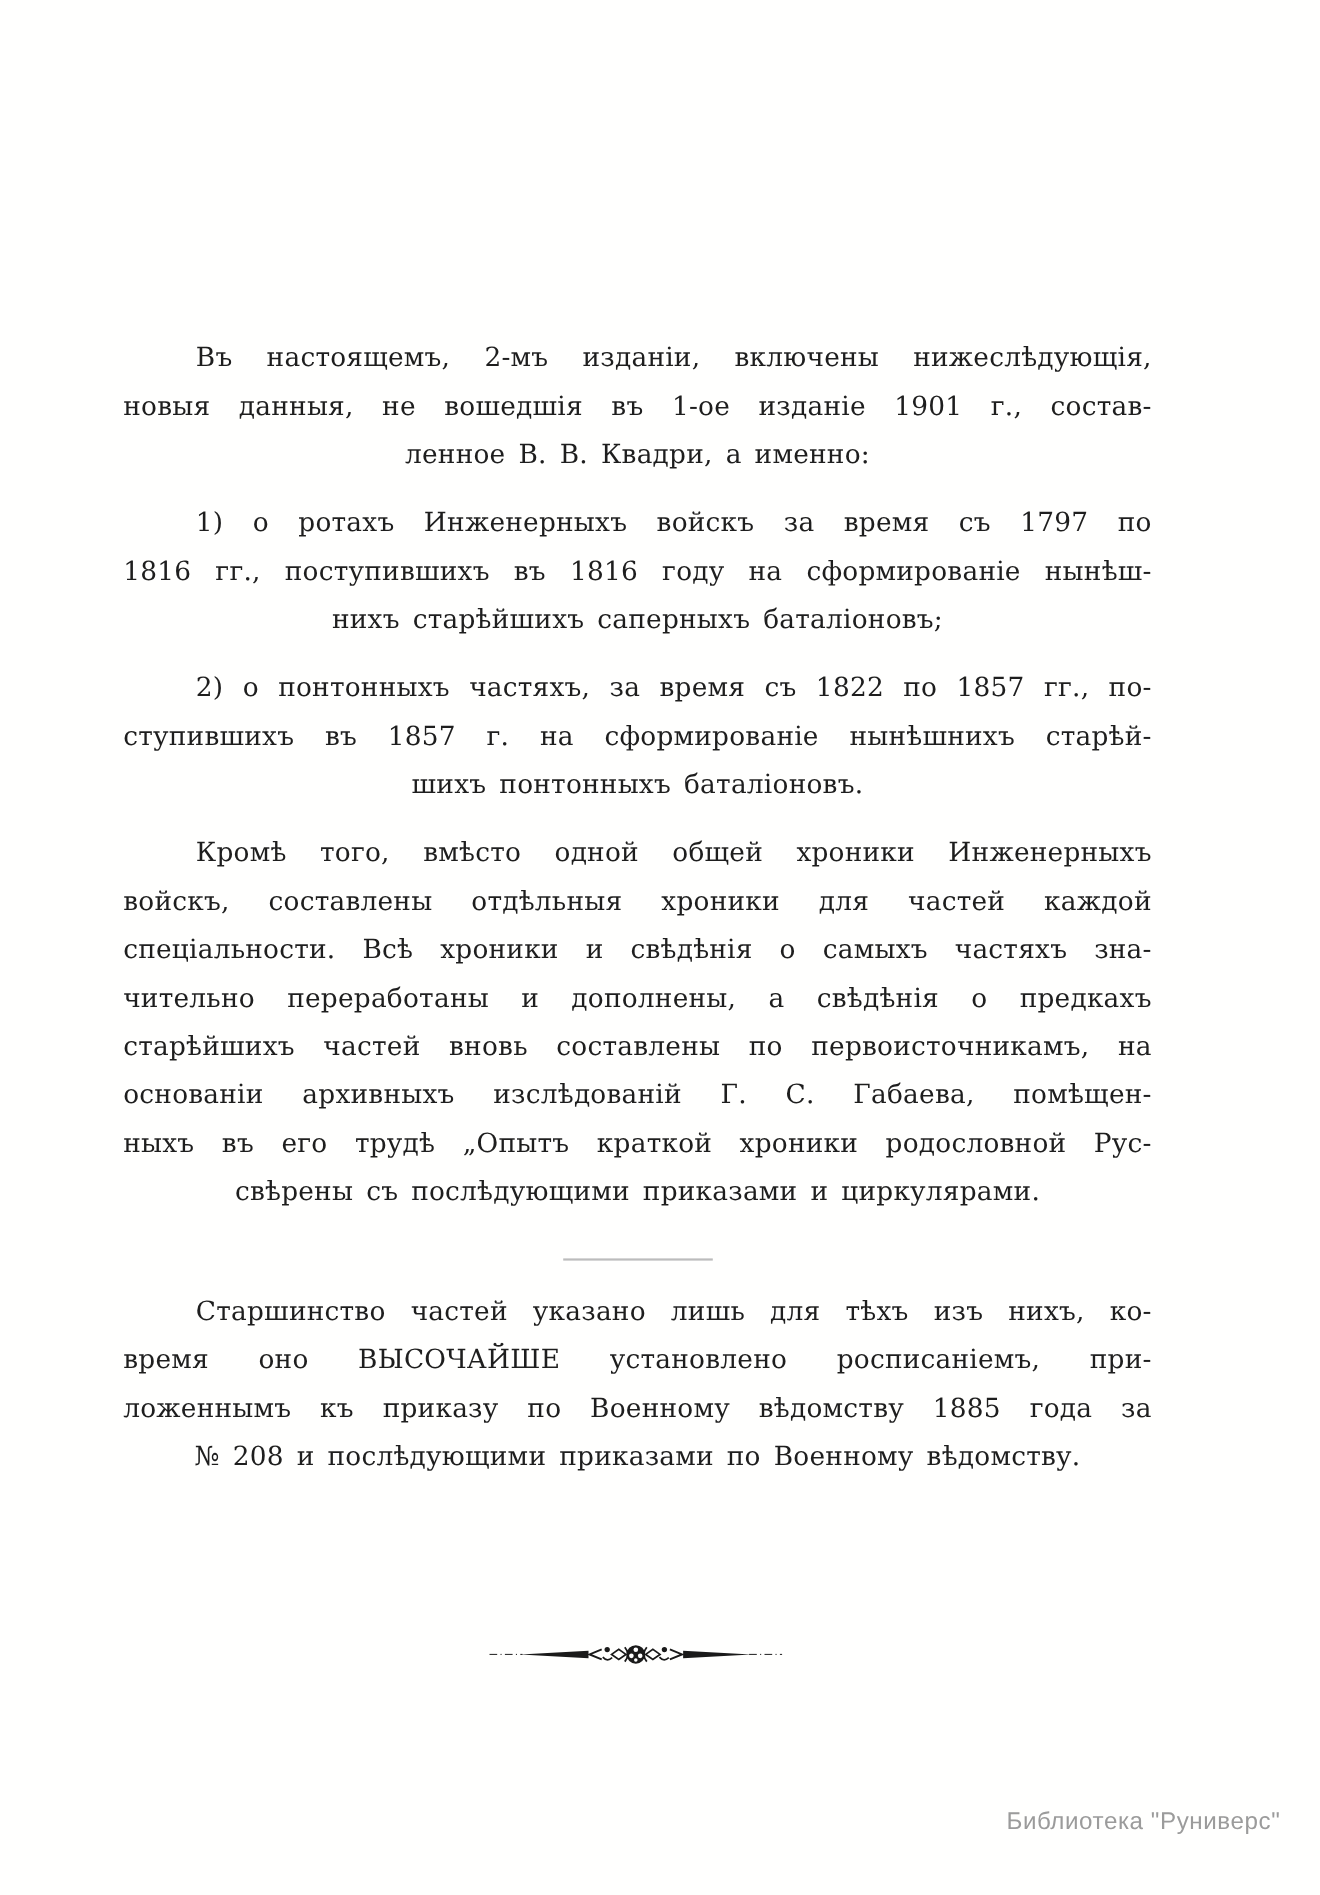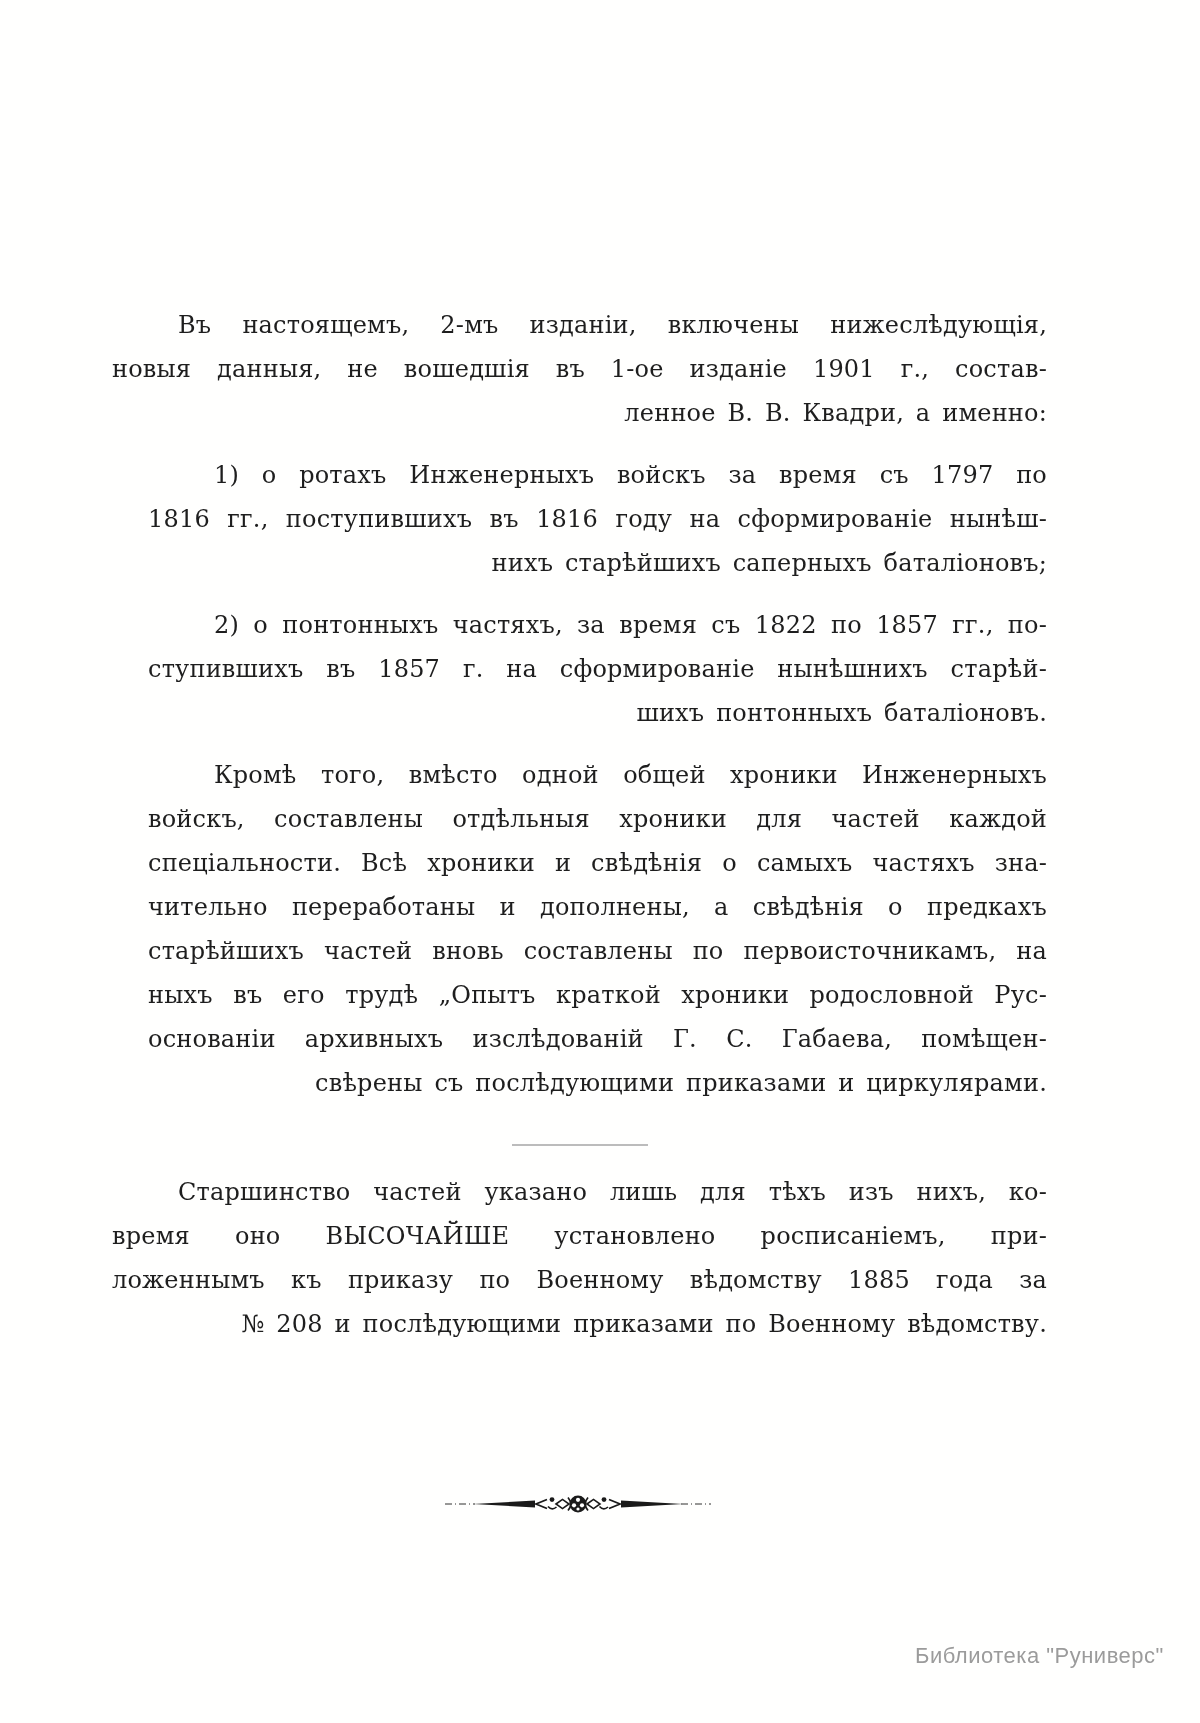--- a/index.html
+++ b/index.html
@@ -17,34 +17,34 @@
     font-family: "DejaVu Serif", "Liberation Serif", serif;
     color: #1e1e1e;
   }
   .text-block {
     position: absolute;
     top: 303px;
     left: 112px;
     width: 935px;
   }
   .paragraph { margin: 0; }
-  .paragraph + .paragraph { margin-top: 18px; margin-left: 36px; }
+  .paragraph + .paragraph { margin-top: 18px; }
   .line {
     font-size: 24px;
     line-height: 44px;
     height: 44px;
     white-space: nowrap;
     text-align: justify;
     text-align-last: justify;
     letter-spacing: 0.2px;
     color: #1e1e1e;
   }
   .line.indent { text-indent: 66px; }
   .line.last {
-    text-align: right;
+    text-align: center;
     text-align-last: auto;
     word-spacing: 4px;
     white-space: normal;
   }
   .section-divider {
     width: 136px;
     height: 2px;
     background: #bcbcbc;
     margin: 39px auto 0 auto;
   }
@@ -92,22 +92,22 @@
       <div class="line">ступившихъ въ 1857 г. на сформированіе нынѣшнихъ старѣй-</div>
       <div class="line last">шихъ понтонныхъ баталіоновъ.</div>
     </div>
 
     <div class="paragraph">
       <div class="line indent">Кромѣ того, вмѣсто одной общей хроники Инженерныхъ</div>
       <div class="line">войскъ, составлены отдѣльныя хроники для частей каждой</div>
       <div class="line">спеціальности. Всѣ хроники и свѣдѣнія о самыхъ частяхъ зна-</div>
       <div class="line">чительно переработаны и дополнены, а свѣдѣнія о предкахъ</div>
       <div class="line">старѣйшихъ частей вновь составлены по первоисточникамъ, на</div>
+      <div class="line">основаніи архивныхъ изслѣдованій Г. С. Габаева, помѣщен-</div>
       <div class="line">ныхъ въ его трудѣ „Опытъ краткой хроники родословной Рус-</div>
-      <div class="line">основаніи архивныхъ изслѣдованій Г. С. Габаева, помѣщен-</div>
       <div class="line last">свѣрены съ послѣдующими приказами и циркулярами.</div>
     </div>
 
     <div class="section-divider"></div>
 
     <div class="paragraph closing">
       <div class="line indent">Старшинство частей указано лишь для тѣхъ изъ нихъ, ко-</div>
       <div class="line">время оно ВЫСОЧАЙШЕ установлено росписаніемъ, при-</div>
       <div class="line">ложеннымъ къ приказу по Военному вѣдомству 1885 года за</div>
       <div class="line last">№ 208 и послѣдующими приказами по Военному вѣдомству.</div>

